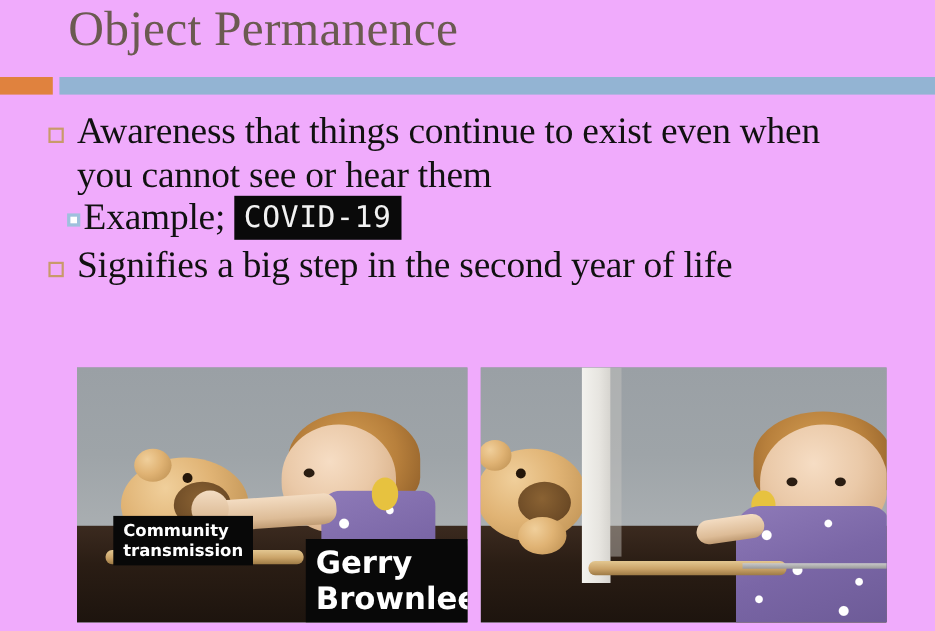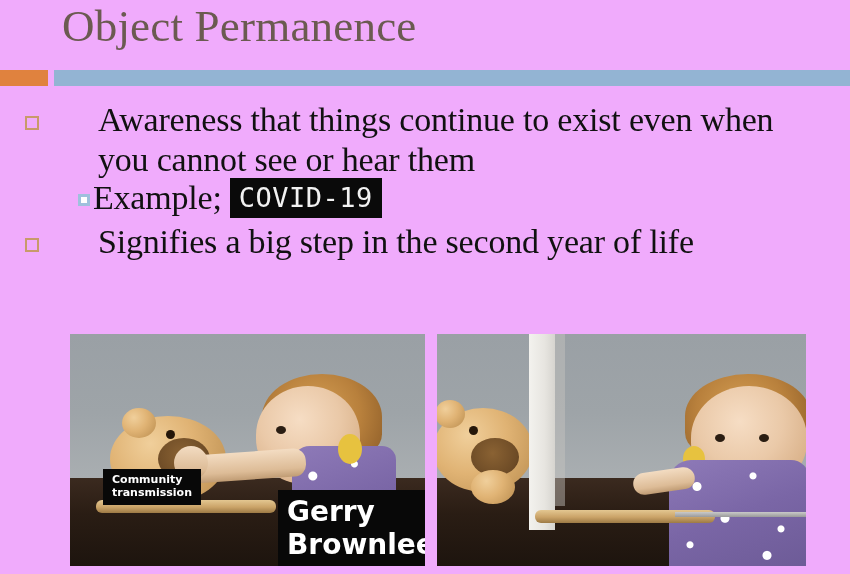--- a/index.html
+++ b/index.html
@@ -60,22 +60,21 @@
     left: 0;
     top: 100px;
     width: 850px;
   }
   .bullet-row {
     position: relative;
     display: flex;
     align-items: flex-start;
   }
   .bullet-l1 {
-    padding-left: 25px;
-    gap: 47px;
+    padding-left: 44px;
   }
   .sq-outline {
     flex: 0 0 auto;
     width: 10px;
     height: 10px;
     border: 2px solid #c89a6a;
     background: transparent;
     margin-top: 16px;
     margin-right: 12px;
   }
@@ -85,21 +84,21 @@
     line-height: 40px;
     color: #111111;
     letter-spacing: -0.2px;
   }
   .bullet-text.wrapped {
     max-width: 700px;
   }
 
   
   .bullet-l2 {
-    padding-left: 78px;
+    padding-left: 61px;
     margin-top: -2px;
     text-align: right;
   }
   .sq-filled {
     flex: 0 0 auto;
     width: 12px;
     height: 12px;
     background: #9fc0dd;
     margin-top: 16px;
     margin-right: 3px;
@@ -239,21 +238,21 @@
     color: #ffffff;
     font-family: "DejaVu Sans", "Liberation Sans", sans-serif;
     font-weight: 600;
     line-height: 1.18;
     padding: 5px 9px;
     white-space: pre-line;
   }
   #caption-community {
     left: 33px;
     top: 135px;
-    font-size: 11px;
+    font-size: 15px;
   }
   #caption-gerry {
     left: 208px;
     top: 156px;
     font-size: 28px;
   }
 </style>
 </head>
 <body>
 

